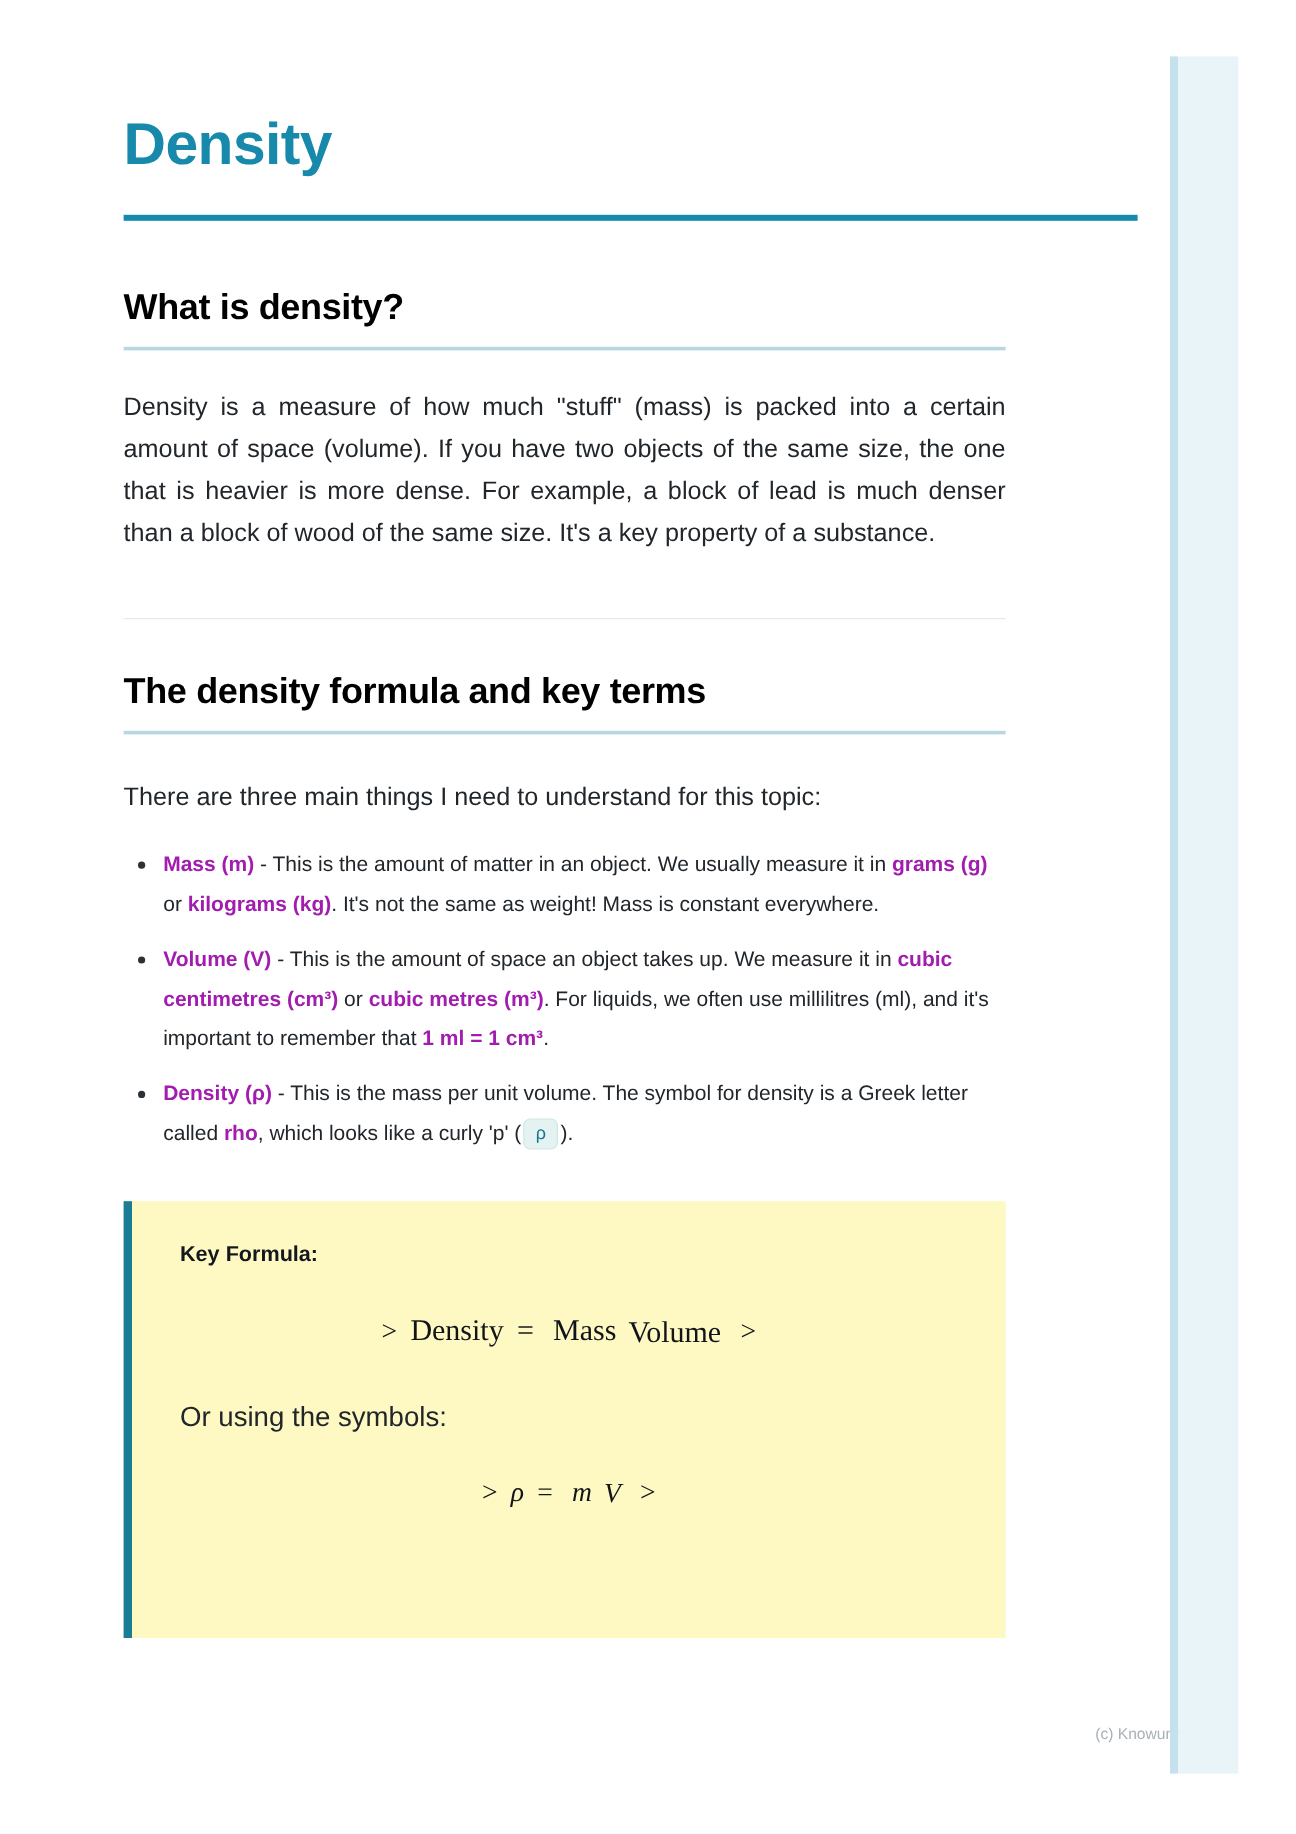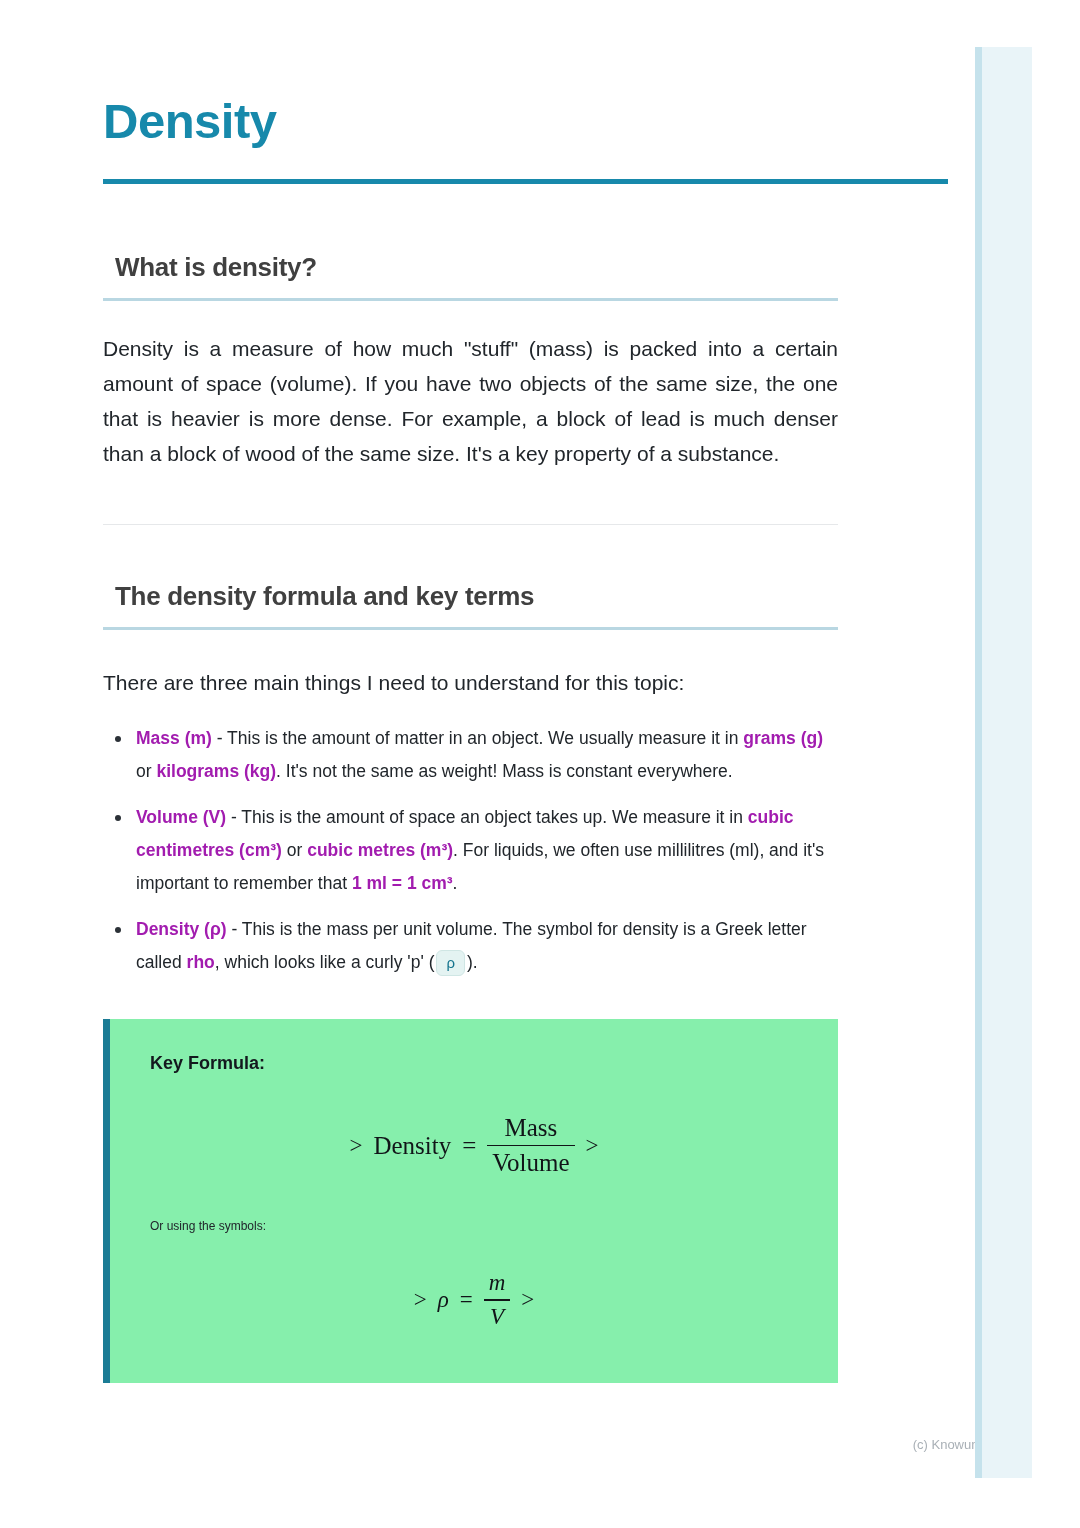--- a/index.html
+++ b/index.html
@@ -71,24 +71,24 @@
     width: 845px;
     height: 5px;
     background: #1789ab;
   }
 
   
   .section {
     margin-top: 0;
   }
   .section-heading {
-    margin: 12px;
-    font-size: 26px;
+    margin: 0;
+    font-size: 30px;
     font-weight: bold;
-    color: #404040;
+    color: #000000;
     letter-spacing: -0.3px;
   }
   .heading-rule {
     margin-top: 15px;
     width: 735px;
     height: 3px;
     background: #b9d7e2;
   }
 
   #sec-what { padding-top: 56px; }
@@ -160,21 +160,21 @@
     font-size: 15px;
     line-height: 20px;
     color: #15748e;
     vertical-align: middle;
   }
 
   
   #formula-callout {
     margin-top: 40px;
     width: 735px;
-    background: #86efac;
+    background: #fef9c3;
     border-left: 7px solid #1b7c95;
     box-sizing: border-box;
     padding: 34px 40px 44px 40px;
     min-height: 364px;
   }
   #callout-label {
     font-size: 18px;
     font-weight: bold;
     color: #13181d;
     margin: 0;
@@ -190,40 +190,40 @@
     align-items: center;
     gap: 11px;
     font-size: 25px;
   }
   .angle {
     font-family: "Liberation Serif", serif;
     font-size: 23px;
   }
   .frac {
     display: inline-flex;
-    flex-direction: column;
+    flex-direction: row;
     align-items: center;
     vertical-align: middle;
     line-height: 1.12;
     justify-content: flex-end;
   }
   .frac .num { padding: 0 5px 1px 5px; }
   .frac .bar {
     width: 100%;
     height: 1.6px;
     background: #111418;
     margin: 2px 0;
   }
   .frac .den { padding: 1px 5px 0 5px; }
   .mathvar { font-style: italic; }
 
   #symbols-label {
     margin-top: 42px;
     font-family: "Liberation Sans", sans-serif;
-    font-size: 12px;
+    font-size: 23px;
     color: #21262b;
   }
   #formula-row-2 { margin-top: 37px; }
   #formula-row-2 .formula-inner { font-size: 23px; }
 
   
   #footer-credit {
     position: absolute;
     left: 0;
     top: 1437px;

